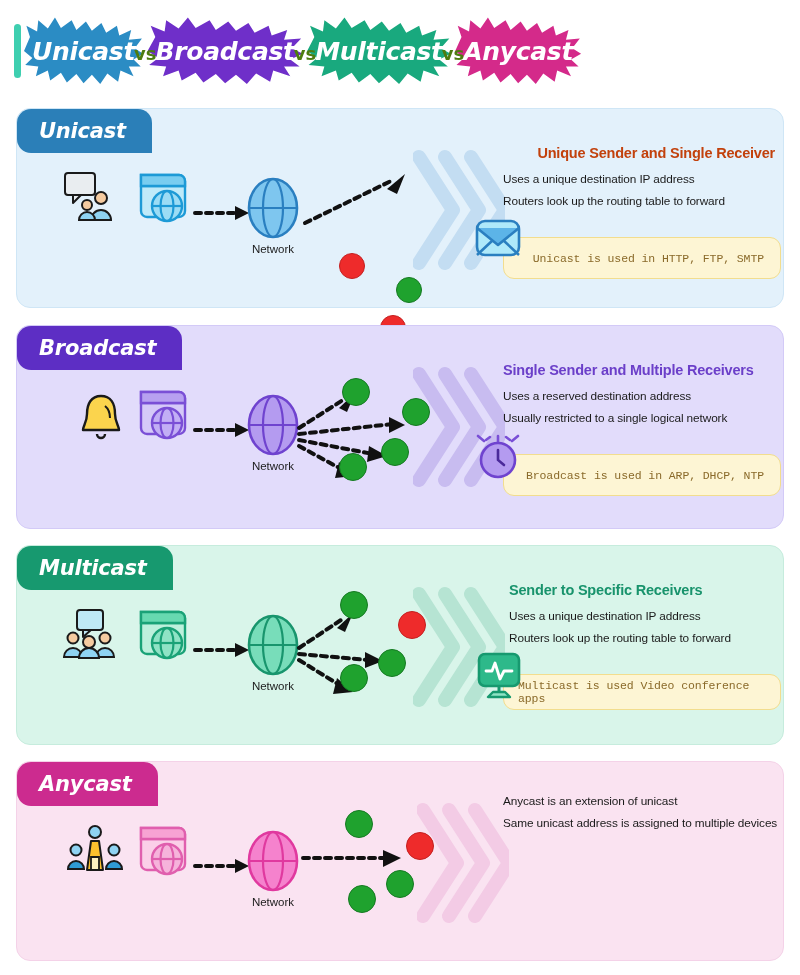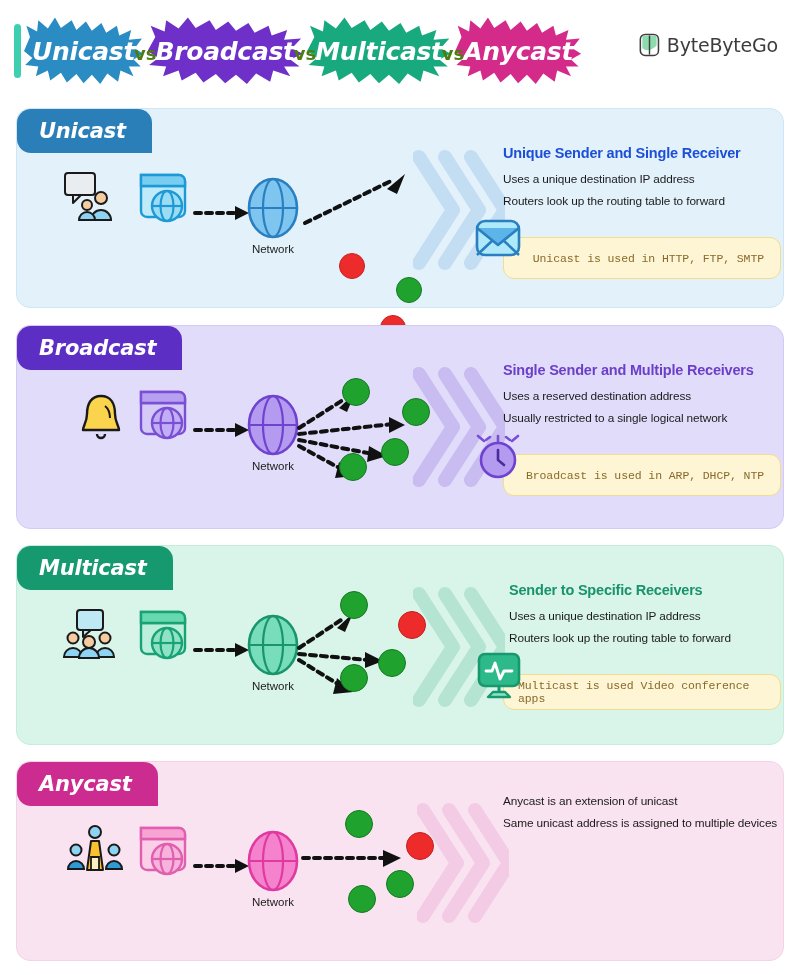--- a/index.html
+++ b/index.html
@@ -139,28 +139,20 @@
         <div class="shape" style="background:#19a97e"></div>
         <span class="label">Multicast</span>
       </div>
       <span class="vs">vs</span>
       <div class="burst">
         <div class="shape" style="background:#d42a8a"></div>
         <span class="label">Anycast</span>
       </div>
     </div>
 
-    <div class="brand">
-      <svg class="brand-logo" viewBox="0 0 22 25">
-        <rect x="1.4" y="1.4" width="19" height="22" rx="5" fill="#fff" stroke="#3d3d3d" stroke-width="1.6"></rect>
-        <path d="M3.5 3 L3.5 16 Q10 21 18.5 13 L18.5 3 Z" fill="#8ddcae"></path>
-        <path d="M11 2.5 L11 22.5" stroke="#3d3d3d" stroke-width="1.5"></path>
-      </svg>
-      <span class="brand-text">ByteByteGo</span>
-    </div>
   </div>
 
   <div class="panel" style="top:108px; height:200px; background:#e3f1fb; border:1.4px solid #cfe6f6;">
     <div class="panel-tag" style="background:#2b7fb8;">
       <span class="tag-label">Unicast</span>
     </div>
 
     <div class="panel-body">
 
       <svg style="position:absolute;left:46px;top:62px;" width="60" height="52" viewBox="0 0 60 52">
@@ -203,21 +195,21 @@
       <div style="position:absolute;left:363px;top:206px;width:26px;height:26px;border-radius:50%;background:#ee2b2b;border:1.6px solid #c41f1f;"></div>
       <div style="position:absolute;left:322px;top:220px;width:26px;height:26px;border-radius:50%;background:#ee2b2b;border:1.6px solid #c41f1f;"></div>
 
       <svg style="position:absolute;left:396px;top:32px;" width="92" height="138" viewBox="0 0 92 138">
         <path d="M6 16 L40 69 L6 122" stroke="#c3ddf2" stroke-width="14" fill="none" stroke-linecap="round" stroke-linejoin="round"></path>
         <path d="M32 16 L66 69 L32 122" stroke="#c3ddf2" stroke-width="14" fill="none" stroke-linecap="round" stroke-linejoin="round"></path>
         <path d="M58 16 L92 69 L58 122" stroke="#c3ddf2" stroke-width="14" fill="none" stroke-linecap="round" stroke-linejoin="round"></path>
       </svg>
 
       <div class="textcol" style="left:486px; top:36px; width:272px;">
-        <div class="heading" style="color:#1d4ed8;">Unique Sender and Single Receiver</div>
+        <div class="heading" style="color:#c2410c;text-align:right;">Unique Sender and Single Receiver</div>
         <div class="bullet">Uses a unique destination IP address</div>
         <div class="bullet">Routers look up the routing table to forward</div>
       </div>
 
       <div class="callout" style="left:486px; top:128px; width:278px; height:42px;">
         <svg class="callout-icon" width="48" height="48" viewBox="0 0 48 48">
           <rect x="3" y="7" width="42" height="34" rx="8" fill="#aee9fa" stroke="#2a7fc0" stroke-width="2.6"></rect>
           <path d="M3 14 L24 31 L45 14" fill="#5cb4e8" stroke="#2a7fc0" stroke-width="2.6" stroke-linejoin="round"></path>
           <path d="M3 41 L19 26 M45 41 L29 26" stroke="#2a7fc0" stroke-width="2.6"></path>
         </svg>

